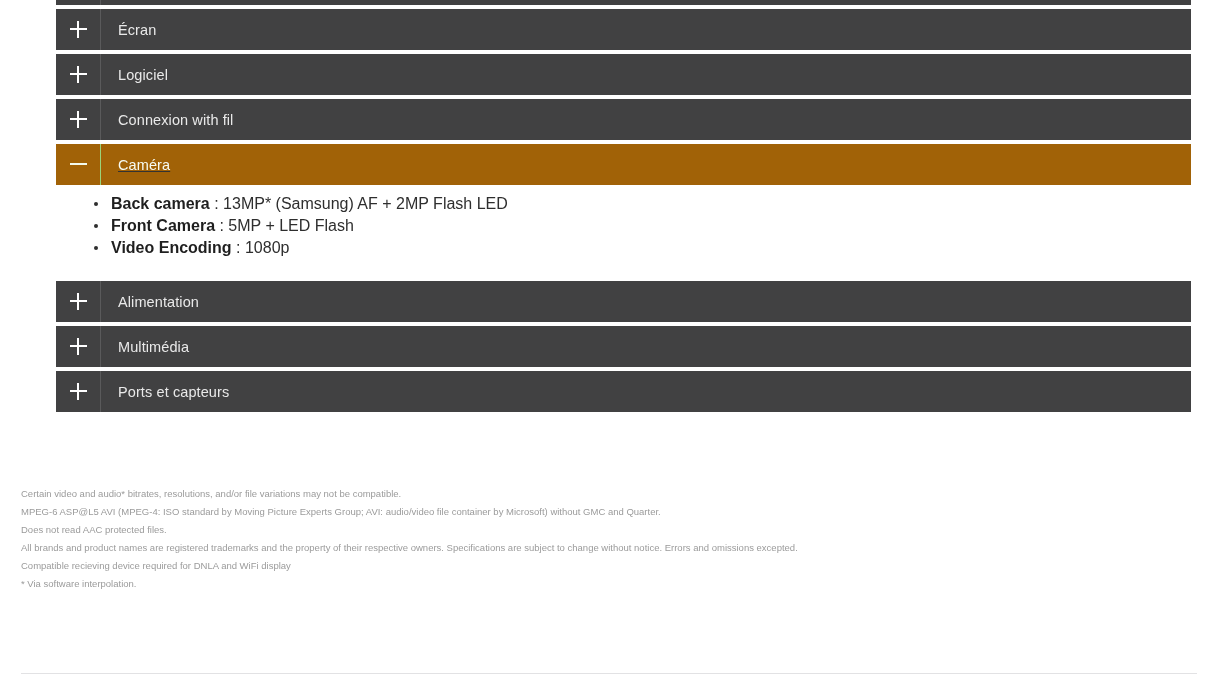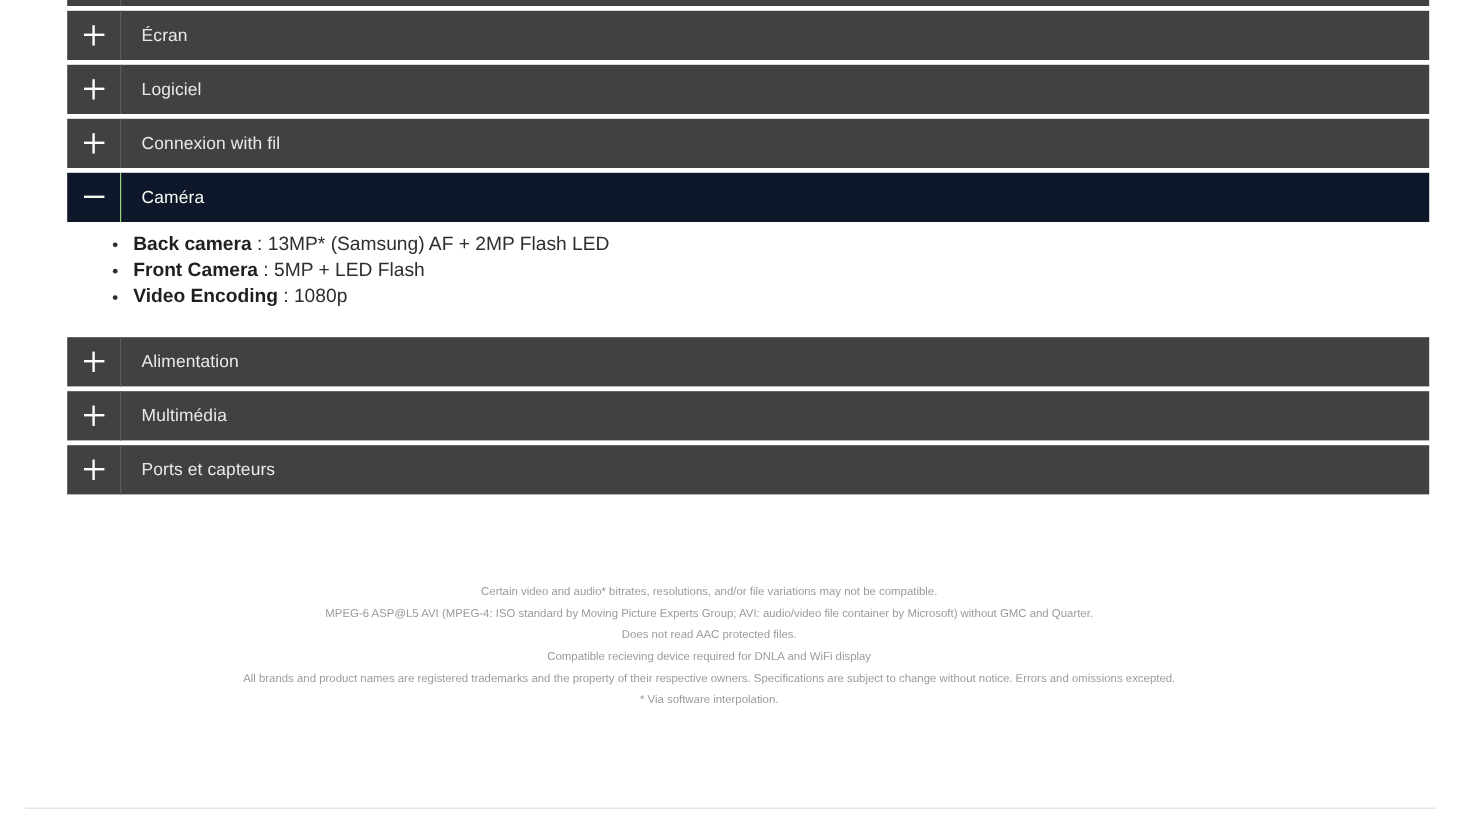--- a/index.html
+++ b/index.html
@@ -37,21 +37,22 @@
 
   .acc-header {
     display: flex;
     align-items: stretch;
     height: 41px;
     background: #414142;
     cursor: pointer;
     user-select: none;
   }
   .acc-header.open {
-    background: #0f172a;
+    background: #a16207;
+    text-decoration: underline;
   }
 
   .acc-icon {
     width: 45px;
     min-width: 45px;
     display: flex;
     align-items: center;
     justify-content: center;
     border-right: 1px solid #5a5a5b;
     box-sizing: border-box;
@@ -126,24 +127,23 @@
     background: #2e2e2e;
   }
   .acc-panel li .lbl {
     font-weight: bold;
     color: #1f1f1f;
   }
 
   
   .footnotes {
     position: absolute;
-    left: 6px;
+    left: 21px;
     top: 486px;
     width: 1170px;
-    text-align: center;
   }
   .footnotes p {
     margin: 0 0 3px 0;
     font-size: 9.5px;
     line-height: 15px;
     color: #9b9b9b;
   }
 
   
   .bottom-rule {
@@ -267,20 +267,20 @@
       </div>
     </div>
 
 
   </div>
 
   <div class="footnotes">
     <p>Certain video and audio* bitrates, resolutions, and/or file variations may not be compatible.</p>
     <p>MPEG-6 ASP@L5 AVI (MPEG-4: ISO standard by Moving Picture Experts Group; AVI: audio/video file container by Microsoft) without GMC and Quarter.</p>
     <p>Does not read AAC protected files.</p>
+    <p>All brands and product names are registered trademarks and the property of their respective owners. Specifications are subject to change without notice. Errors and omissions excepted.</p>
     <p>Compatible recieving device required for DNLA and WiFi display</p>
-    <p>All brands and product names are registered trademarks and the property of their respective owners. Specifications are subject to change without notice. Errors and omissions excepted.</p>
     <p>* Via software interpolation.</p>
   </div>
 
   <div class="bottom-rule"></div>
 
 </div>
 
 </body></html>

